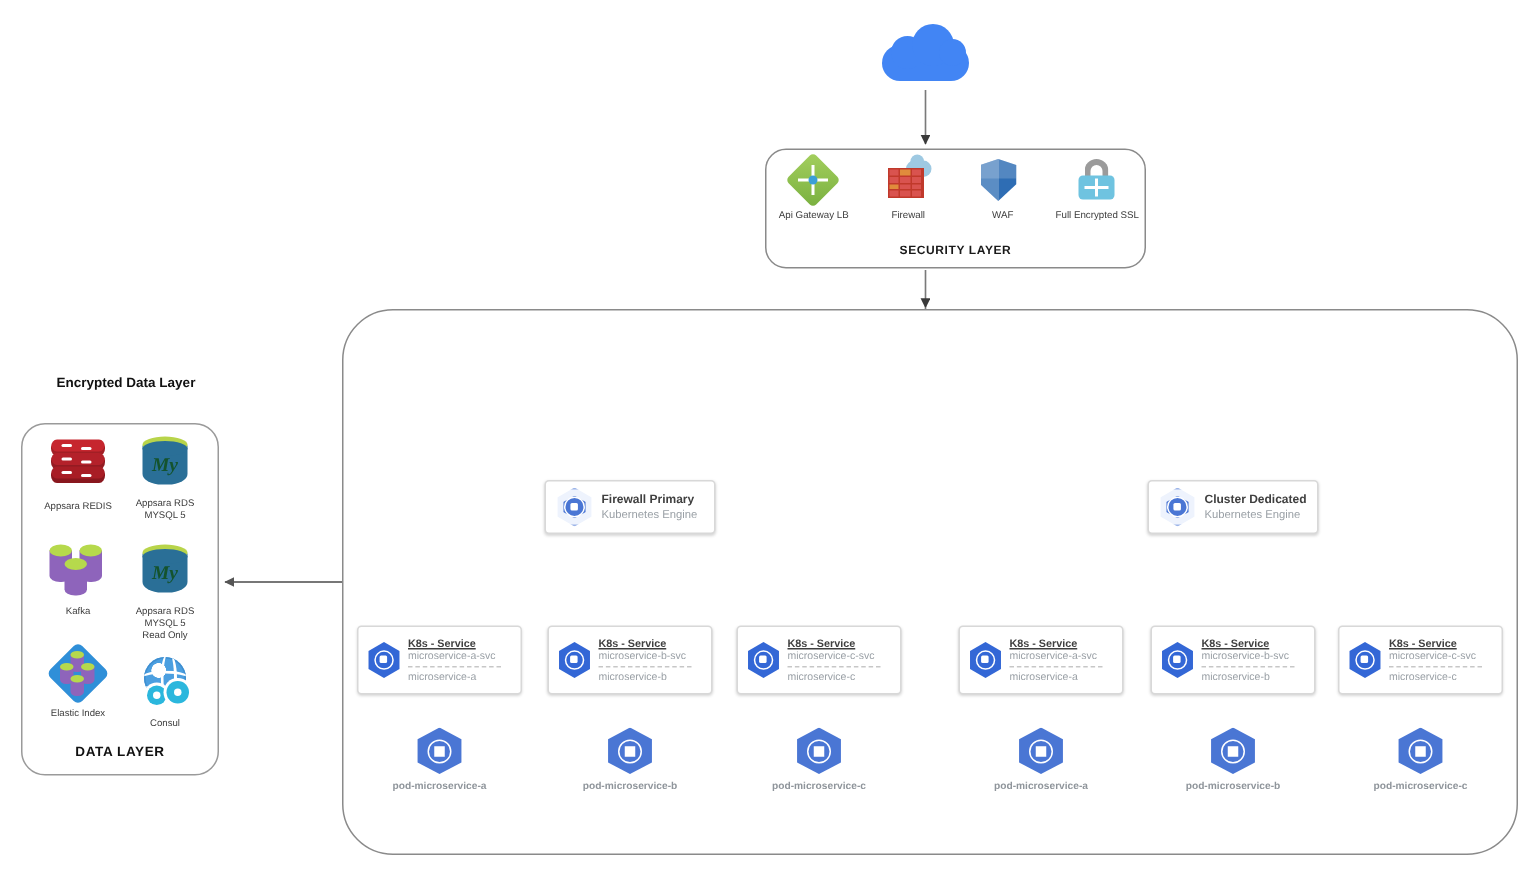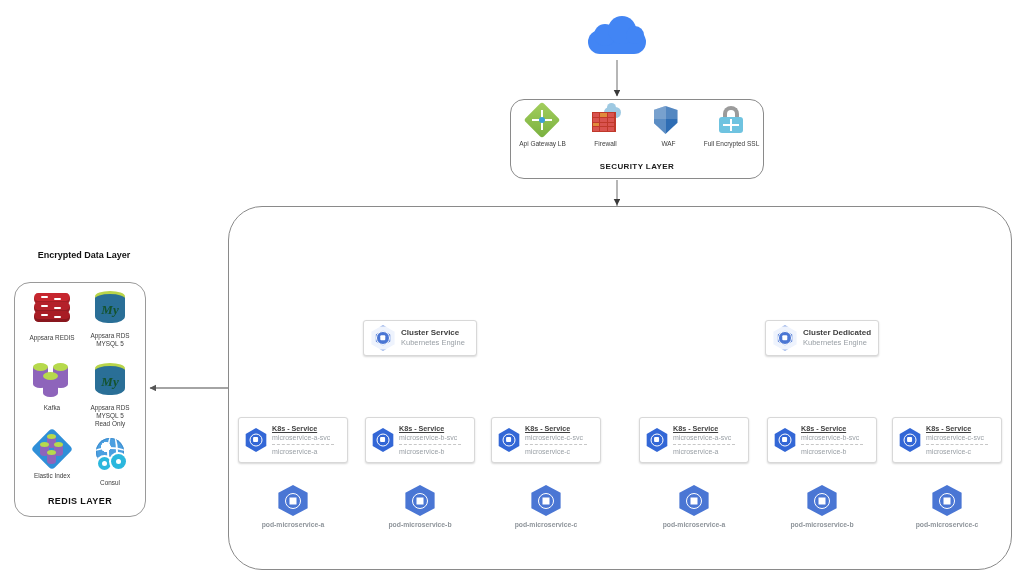--- a/index.html
+++ b/index.html
@@ -299,21 +299,21 @@
 
   <div class="card cluster" id="cluster-primary">
     <div class="card-ico">
       <div class="hex cl">
           <div class="hx"></div>
           <div class="inner"></div>
           <div class="wheel"></div>
         </div>
     </div>
     <div class="card-txt" style="margin-left:5px;">
-      <div class="card-t">Cluster Service</div>
+      <div class="card-t">Firewall Primary</div>
       <div class="card-s">Kubernetes Engine</div>
     </div>
   </div>
   <div class="card cluster" id="cluster-secondary">
     <div class="card-ico">
       <div class="hex cl">
           <div class="hx"></div>
           <div class="inner"></div>
           <div class="wheel"></div>
         </div>
@@ -539,16 +539,16 @@
       <div class="dl-ico">
         <div class="consul">
             <div class="globe"></div>
             <div class="gear g1"></div>
             <div class="gear g2"></div>
           </div>
       </div>
       <div class="dl-lbl">Consul</div>
     </div>
 
-    <div id="data-layer-label">REDIS LAYER</div>
+    <div id="data-layer-label">DATA LAYER</div>
   </div>
 
 </div>
 
 </body></html>

